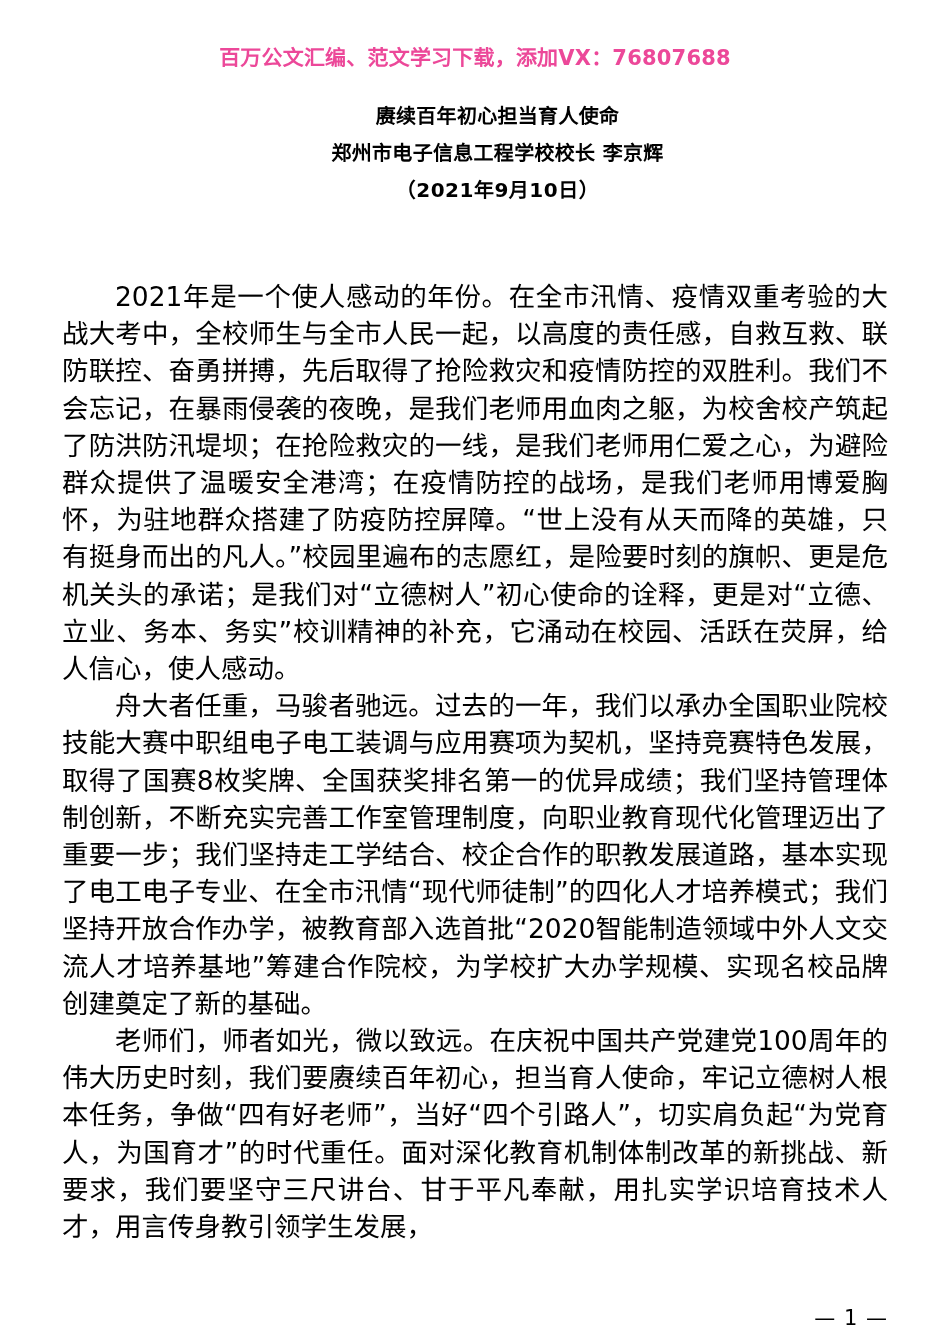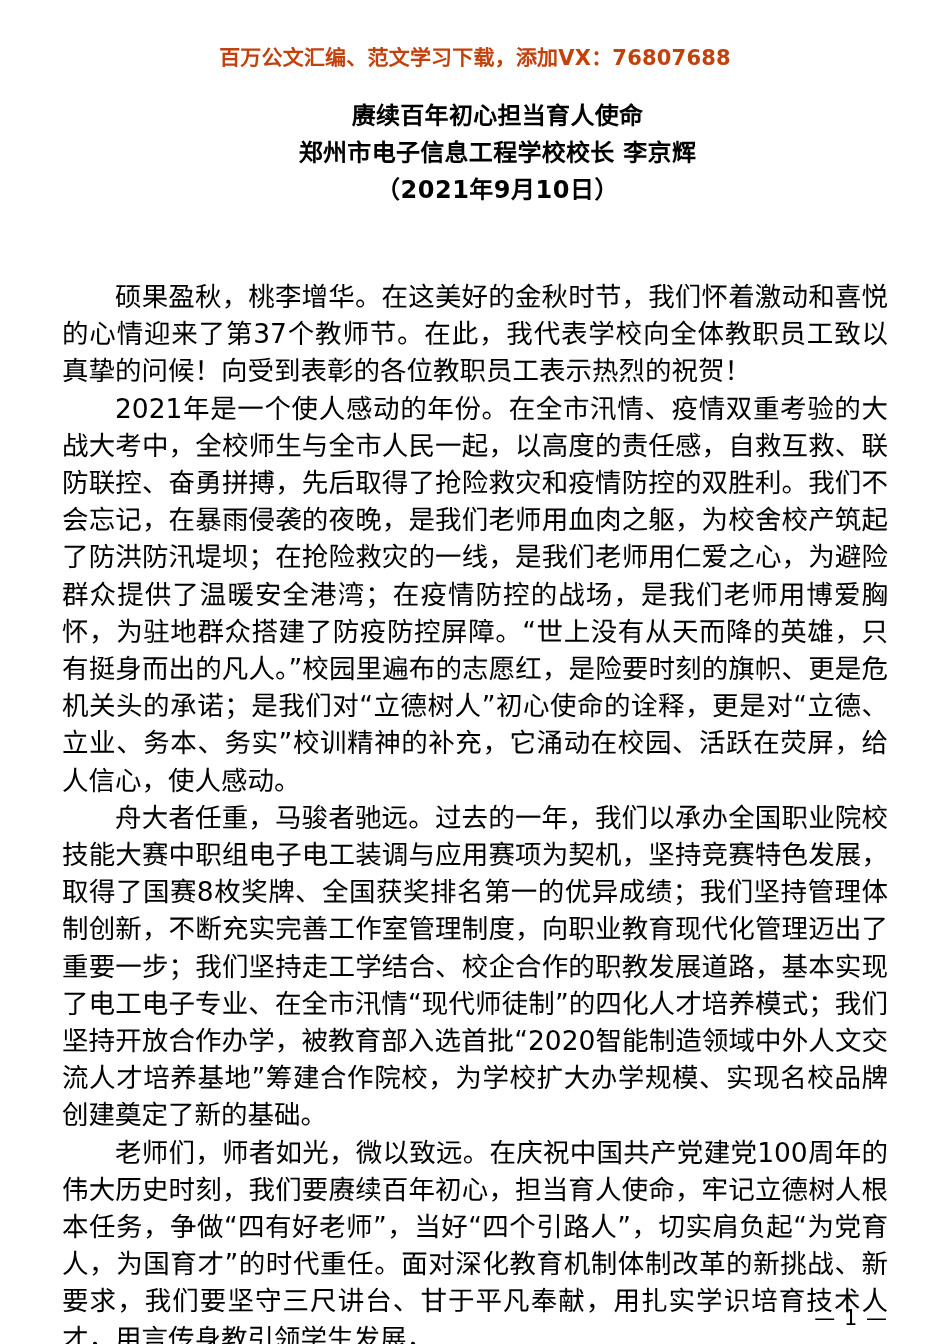--- a/index.html
+++ b/index.html
@@ -38,21 +38,21 @@
 
   
   .title-block {
     position: absolute;
     top: 98px;
     left: 0;
     width: 950px;
     text-align: center;
   }
   .title-line {
-    font-size: 24px;
+    font-size: 20px;
     line-height: 37px;
     font-weight: bold;
     letter-spacing: 0.3px;
     white-space: nowrap;
     padding-left: 45px;
   }
   .title-line.date-line {
     letter-spacing: 0.5px;
     text-align: center;
   }
@@ -88,30 +88,29 @@
     line-height: 28px;
     color: #000000;
     letter-spacing: 1px;
   }
 </style>
 </head>
 <body>
 
 <div class="page" style="background: rgb(255, 255, 255);">
 
-  <div class="promo-banner" style="color: #c2410c;">百万公文汇编、范文学习下载，添加VX：76807688</div>
+  <div class="promo-banner" style="color: #ec4899;">百万公文汇编、范文学习下载，添加VX：76807688</div>
 
   <div class="title-block">
     <div class="title-line">赓续百年初心担当育人使命</div>
     <div class="title-line">郑州市电子信息工程学校校长  李京辉</div>
     <div class="title-line date-line">（2021年9月10日）</div>
   </div>
 
   <div class="body-text">
-    <p class="para">硕果盈秋，桃李增华。在这美好的金秋时节，我们怀着激动和喜悦的心情迎来了第37个教师节。在此，我代表学校向全体教职员工致以真挚的问候！向受到表彰的各位教职员工表示热烈的祝贺！</p>
     <p class="para">2021年是一个使人感动的年份。在全市汛情、疫情双重考验的大战大考中，全校师生与全市人民一起，以高度的责任感，自救互救、联防联控、奋勇拼搏，先后取得了抢险救灾和疫情防控的双胜利。我们不会忘记，在暴雨侵袭的夜晚，是我们老师用血肉之躯，为校舍校产筑起了防洪防汛堤坝；在抢险救灾的一线，是我们老师用仁爱之心，为避险群众提供了温暖安全港湾；在疫情防控的战场，是我们老师用博爱胸怀，为驻地群众搭建了防疫防控屏障。“世上没有从天而降的英雄，只有挺身而出的凡人。”校园里遍布的志愿红，是险要时刻的旗帜、更是危机关头的承诺；是我们对“立德树人”初心使命的诠释，更是对“立德、立业、务本、务实”校训精神的补充，它涌动在校园、活跃在荧屏，给人信心，使人感动。</p>
     <p class="para">舟大者任重，马骏者驰远。过去的一年，我们以承办全国职业院校技能大赛中职组电子电工装调与应用赛项为契机，坚持竞赛特色发展，取得了国赛8枚奖牌、全国获奖排名第一的优异成绩；我们坚持管理体制创新，不断充实完善工作室管理制度，向职业教育现代化管理迈出了重要一步；我们坚持走工学结合、校企合作的职教发展道路，基本实现了电工电子专业、在全市汛情“现代师徒制”的四化人才培养模式；我们坚持开放合作办学，被教育部入选首批“2020智能制造领域中外人文交流人才培养基地”筹建合作院校，为学校扩大办学规模、实现名校品牌创建奠定了新的基础。</p>
     <p class="para">老师们，师者如光，微以致远。在庆祝中国共产党建党100周年的伟大历史时刻，我们要赓续百年初心，担当育人使命，牢记立德树人根本任务，争做“四有好老师”，当好“四个引路人”，切实肩负起“为党育人，为国育才”的时代重任。面对深化教育机制体制改革的新挑战、新要求，我们要坚守三尺讲台、甘于平凡奉献，用扎实学识培育技术人才，用言传身教引领学生发展，</p>
   </div>
 
   <div class="page-footer">— 1 —</div>
 
 </div>
 
 </body></html>

